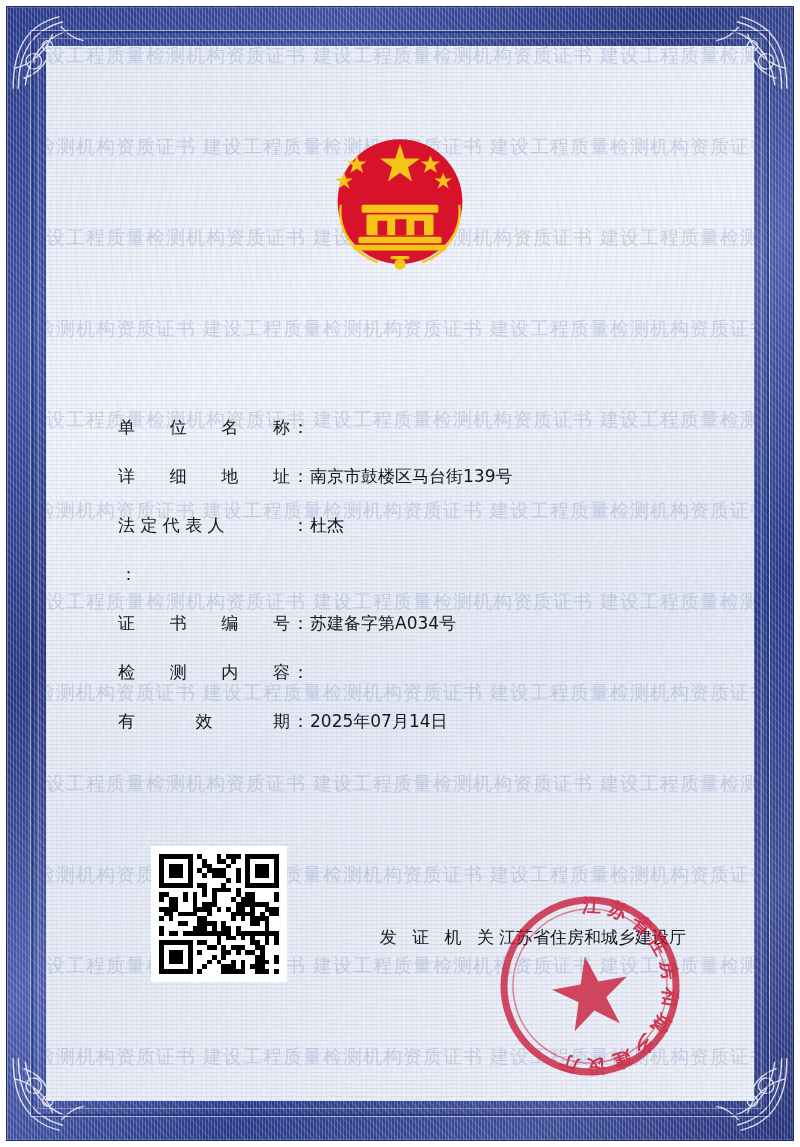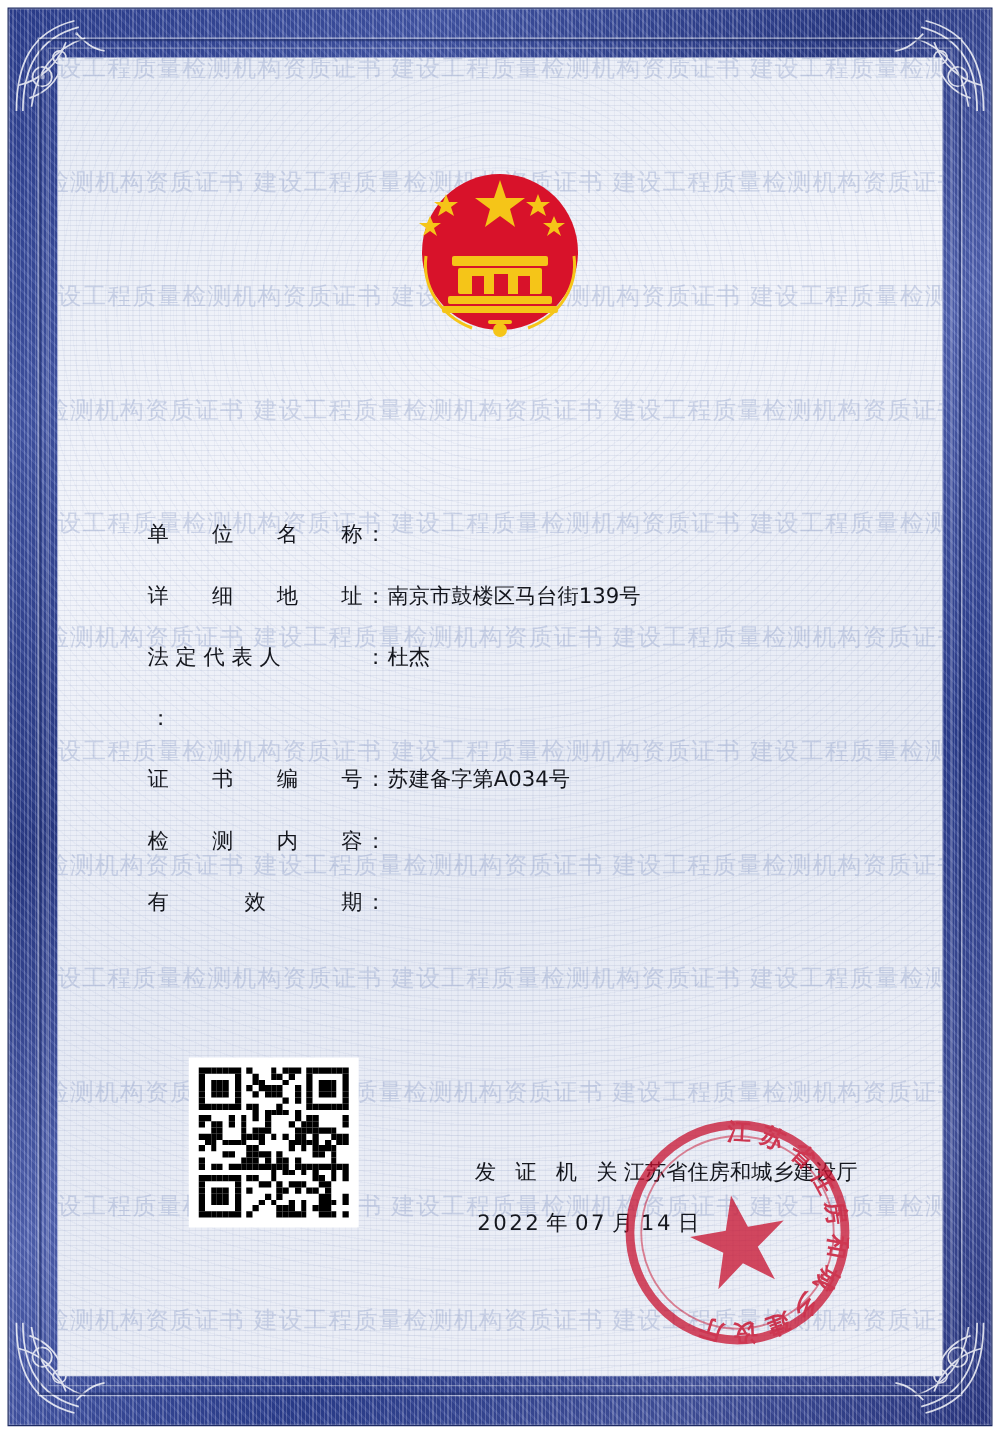--- a/index.html
+++ b/index.html
@@ -405,20 +405,21 @@
           </div>
           <div class="field-colon">：</div>
         </div>
         <div class="field-row">
           <div class="field-label">
             <span>有</span>
             <span>效</span>
             <span>期</span>
           </div>
           <div class="field-colon">：</div>
+          <div class="field-value">2025年07月14日</div>
         </div>
       </div>
 
     <div class="qr-box">
       <div class="qr-grid" id="qr">
           <i></i>
           <i></i>
           <i></i>
           <i></i>
           <i></i>
@@ -1042,28 +1043,20 @@
           <i></i>
           <i style="background: transparent;"></i>
           <i></i>
         </div>
     </div>
 
     <div class="issuer">
       <div class="issuer-line">
         <span class="issuer-label">发 证 机 关</span>
         <span class="issuer-value">江苏省住房和城乡建设厅</span>
-      </div>
-      <div class="issuer-line date-line">
-        <span>2022</span>
-        <span>年</span>
-        <span>07</span>
-        <span>月</span>
-        <span>14</span>
-        <span>日</span>
       </div>
     </div>
 
     <div class="seal">
       <svg viewBox="0 0 200 200" xmlns="http://www.w3.org/2000/svg">
         <defs>
           <path id="sealArc" d="M 100,100 m -74,0 a 74,74 0 1,1 148,0 a 74,74 0 1,1 -148,0"></path>
         </defs>
         <circle cx="100" cy="100" r="86" fill="none" stroke="#c8102e" stroke-width="7" opacity="0.9"></circle>
         <circle cx="100" cy="100" r="77" fill="none" stroke="#c8102e" stroke-width="1.5" opacity="0.6"></circle>

